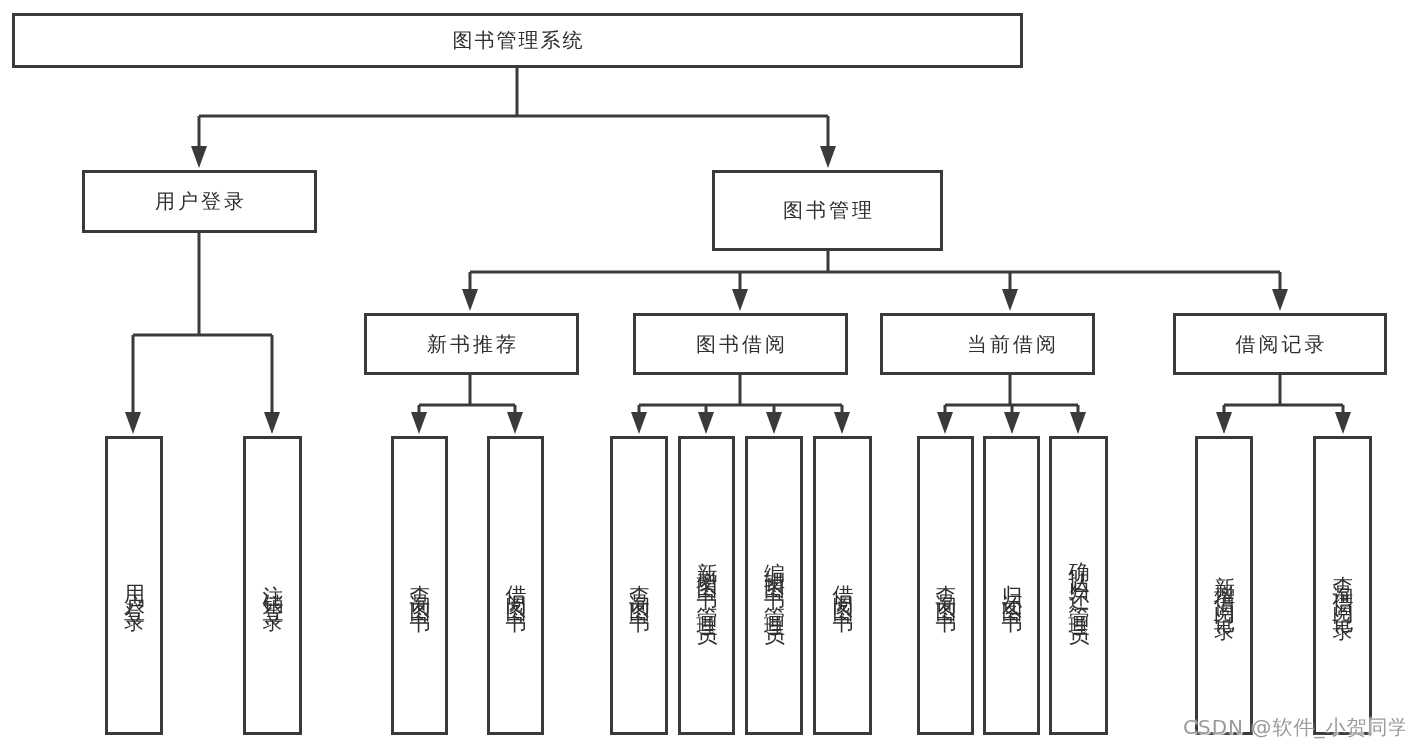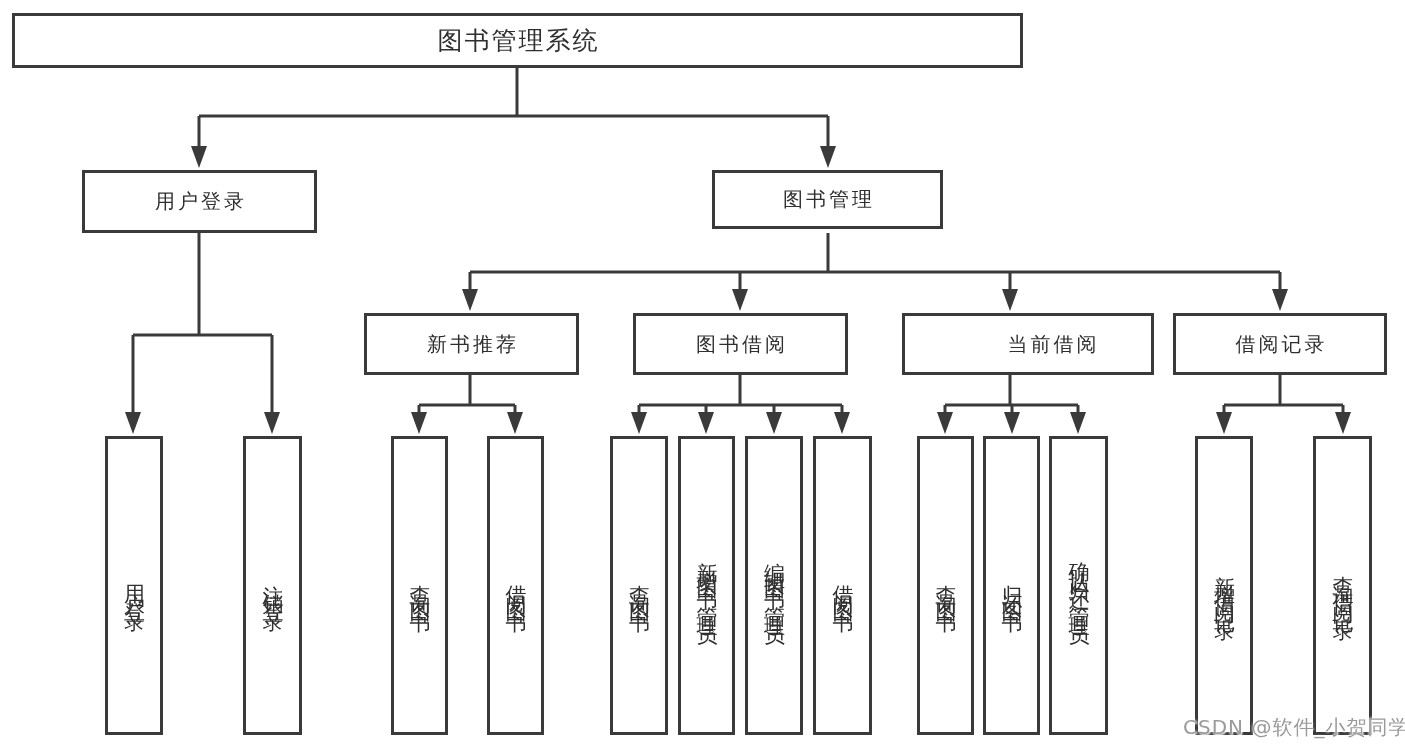--- a/index.html
+++ b/index.html
@@ -18,21 +18,21 @@
   .connectors{position:absolute;left:0;top:0;width:1405px;height:747px;}
   .box{
     position:absolute;
     border:3px solid var(--line);
     background:#fff;
     display:flex;align-items:center;justify-content:center;
     color:var(--text);
     box-sizing:border-box;
   }
   .h-label{font-size:20px;letter-spacing:3px;text-indent:3px;white-space:nowrap;}
-  .root-label{font-size:25px;letter-spacing:2px;text-indent:2px;}
+  .root-label{font-size:20px;letter-spacing:2px;text-indent:2px;}
   .v-box{top:436px;height:299px;}
   .v-label{
     writing-mode:vertical-rl;
     text-orientation:mixed;
     font-size:21px;
     letter-spacing:9px;
     line-height:1;
     white-space:nowrap;
   }
   .watermark{
@@ -88,31 +88,31 @@
     <polygon points="1335,412 1351,412 1343,434"></polygon>
   </svg>
 
   <div class="box" style="left:12px;top:13px;width:1011px;height:55px;">
     <span class="root-label">图书管理系统</span>
   </div>
 
   <div class="box" style="left:82px;top:170px;width:235px;height:63px;">
     <span class="h-label">用户登录</span>
   </div>
-  <div class="box" style="left:712px;top:170px;width:231px;height:59px;">
+  <div class="box" style="left:712px;top:170px;width:231px;height:81px;">
     <span class="h-label">图书管理</span>
   </div>
 
   <div class="box" style="left:364px;top:313px;width:215px;height:62px;">
     <span class="h-label">新书推荐</span>
   </div>
   <div class="box" style="left:633px;top:313px;width:215px;height:62px;align-items:center;">
     <span class="h-label">图书借阅</span>
   </div>
-  <div class="box" style="left:902px;top:313px;width:252px;height:62px;padding-left:48px;">
+  <div class="box" style="left:880px;top:313px;width:215px;height:62px;padding-left:48px;">
     <span class="h-label">当前借阅</span>
   </div>
   <div class="box" style="left:1173px;top:313px;width:214px;height:62px;">
     <span class="h-label">借阅记录</span>
   </div>
 
   <div class="box v-box" style="left:105px;width:58px;">
     <span class="v-label">用户登录</span>
   </div>
   <div class="box v-box" style="left:243px;width:59px;">

